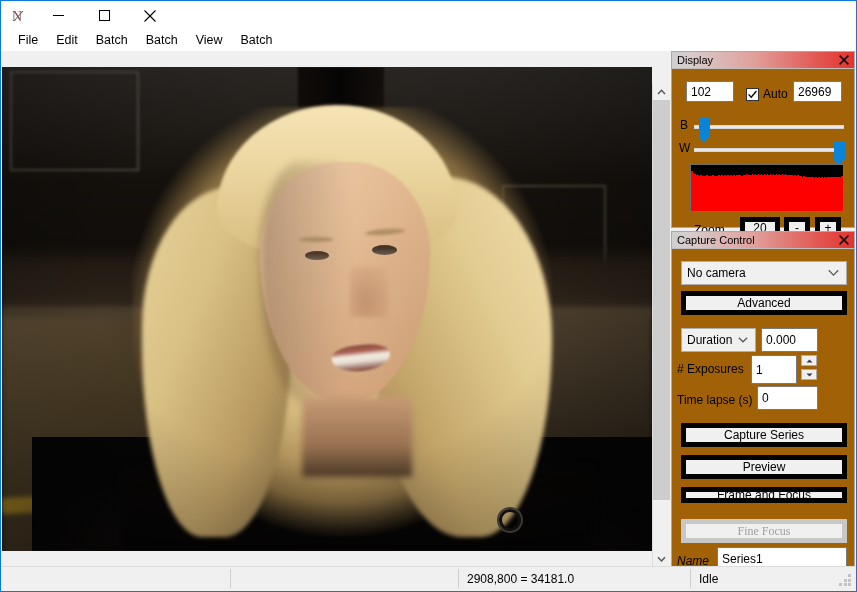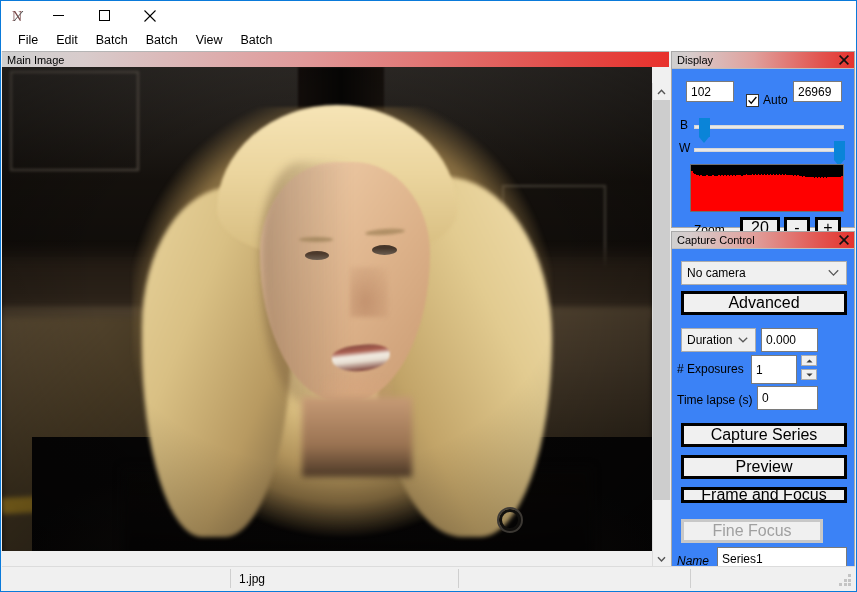--- a/index.html
+++ b/index.html
@@ -294,21 +294,21 @@
   }
 
   
   .dock {
     position: absolute; left: 670px; top: 50px;
     width: 184px; height: 516px;
   }
   .panel {
     position: absolute; left: 0;
     width: 184px;
-    background: #3b82f6;
+    background: #a16207;
     border: 1px solid #a9a9a9;
     box-sizing: border-box;
   }
   .panel-caption {
     position: relative;
     height: 16px;
     background: linear-gradient(to right, #cfcfcf 0%, #d7cccc 10%, #e0a09c 45%, #e2534e 82%, #e5332e 100%);
     border-bottom: 1px solid #bfbfbf;
   }
   .panel-caption-text {
@@ -386,23 +386,23 @@
     display: flex; align-items: flex-end;
   }
   .histogram .bar {
     flex: 1 1 auto;
     background: #ff0000;
   }
 
   .btn {
     position: absolute;
     background: #f0f0f0;
-    border: 3px solid #000000;
-    box-sizing: border-box;
-    font-size: 16px;
+    border: 5px solid #000000;
+    box-sizing: border-box;
+    font-size: 12px;
     color: #000;
     display: flex; align-items: center; justify-content: center;
     white-space: nowrap;
   }
   .btn.disabled { color: #a0a0a0; background: #f0f0f0; border-color: #c8c8c8; }
 
   .lbl {
     position: absolute;
     font-size: 12px;
     color: #000;
@@ -498,23 +498,20 @@
   <div class="menubar">
     <span class="menu-item">File</span>
     <span class="menu-item">Edit</span>
     <span class="menu-item">Batch</span>
     <span class="menu-item">Batch</span>
     <span class="menu-item">View</span>
     <span class="menu-item">Batch</span>
   </div>
 
   <div class="image-pane">
-    <div class="pane-caption">
-      <span class="pane-caption-text">Main Image</span>
-    </div>
 
     <div class="canvas-wrap">
       <div class="photo">
         <div class="ph-bgwall"></div>
         <div class="ph-bgwall2"></div>
         <div class="ph-door"></div>
         <div class="ph-panel-l"></div>
         <div class="ph-panel-r"></div>
         <div class="ph-shadowband"></div>
         <div class="ph-floor"></div>
@@ -579,21 +576,21 @@
           <svg width="10" height="10" viewBox="0 0 10 10">
             <line x1="0.6" y1="0.6" x2="9.4" y2="9.4" stroke="#111" stroke-width="1.6"></line>
             <line x1="9.4" y1="0.6" x2="0.6" y2="9.4" stroke="#111" stroke-width="1.6"></line>
           </svg>
         </span>
       </div>
       <div class="panel-body">
 
         <div class="txtbox" style="left:14px; top:12px; width:48px;">102</div>
 
-        <div class="cbox-wrap" style="left:74px; top:24px;">
+        <div class="cbox-wrap" style="left:74px; top:18px;">
           <span class="cbox">
             <svg width="9" height="9" viewBox="0 0 9 9">
               <polyline points="0.6,4.4 3.2,7.2 8.4,1" fill="none" stroke="#000" stroke-width="1.3"></polyline>
             </svg>
           </span>
           <span class="cbox-label">Auto</span>
         </div>
 
         <div class="txtbox" style="left:121px; top:12px; width:49px;">26969</div>
 
@@ -766,34 +763,35 @@
             </svg>
           </div>
         </div>
 
         <span class="lbl" style="left:5px; top:144px;">Time lapse (s)</span>
         <div class="txtbox" style="left:85px; top:137px; width:61px; height:24px; line-height:21px;">0</div>
 
         <div class="btn" style="left:9px; top:174px; width:166px; height:24px;">Capture Series</div>
         <div class="btn" style="left:9px; top:206px; width:166px; height:24px;">Preview</div>
         <div class="btn" style="left:9px; top:238px; width:166px; height:16px;">Frame and Focus</div>
-        <div class="btn disabled" style="left:9px; top:270px; width:142px; height:24px;">Fine Focus</div>
+        <div class="btn disabled" style="left:9px; top:270px; width:166px; height:24px;font-family:Liberation Serif, serif;">Fine Focus</div>
 
         <span class="lbl" style="left:5px; top:305px;font-style:italic;">Name</span>
         <div class="txtbox" style="left:45px; top:298px; width:130px; height:24px; line-height:21px;">Series1</div>
       </div>
     </div>
   </div>
 
   <div class="statusbar">
     <div class="status-sep" style="left:228px;"></div>
     <div class="status-sep" style="left:456px;"></div>
     <div class="status-sep" style="left:688px;"></div>
 
-    <div class="status-cell" style="left:229px; width:227px;">1.jpg</div>
+    <div class="status-cell" style="left:457px; width:231px;">2908,800 = 34181.0</div>
+    <div class="status-cell" style="left:689px; width:150px;">Idle</div>
 
     <div class="grip">
         <i style="left: 9px; top: 0px;"></i>
         <i style="left: 4.5px; top: 4.5px;"></i>
         <i style="left: 9px; top: 4.5px;"></i>
         <i style="left: 0px; top: 9px;"></i>
         <i style="left: 4.5px; top: 9px;"></i>
         <i style="left: 9px; top: 9px;"></i>
       </div>
   </div>

